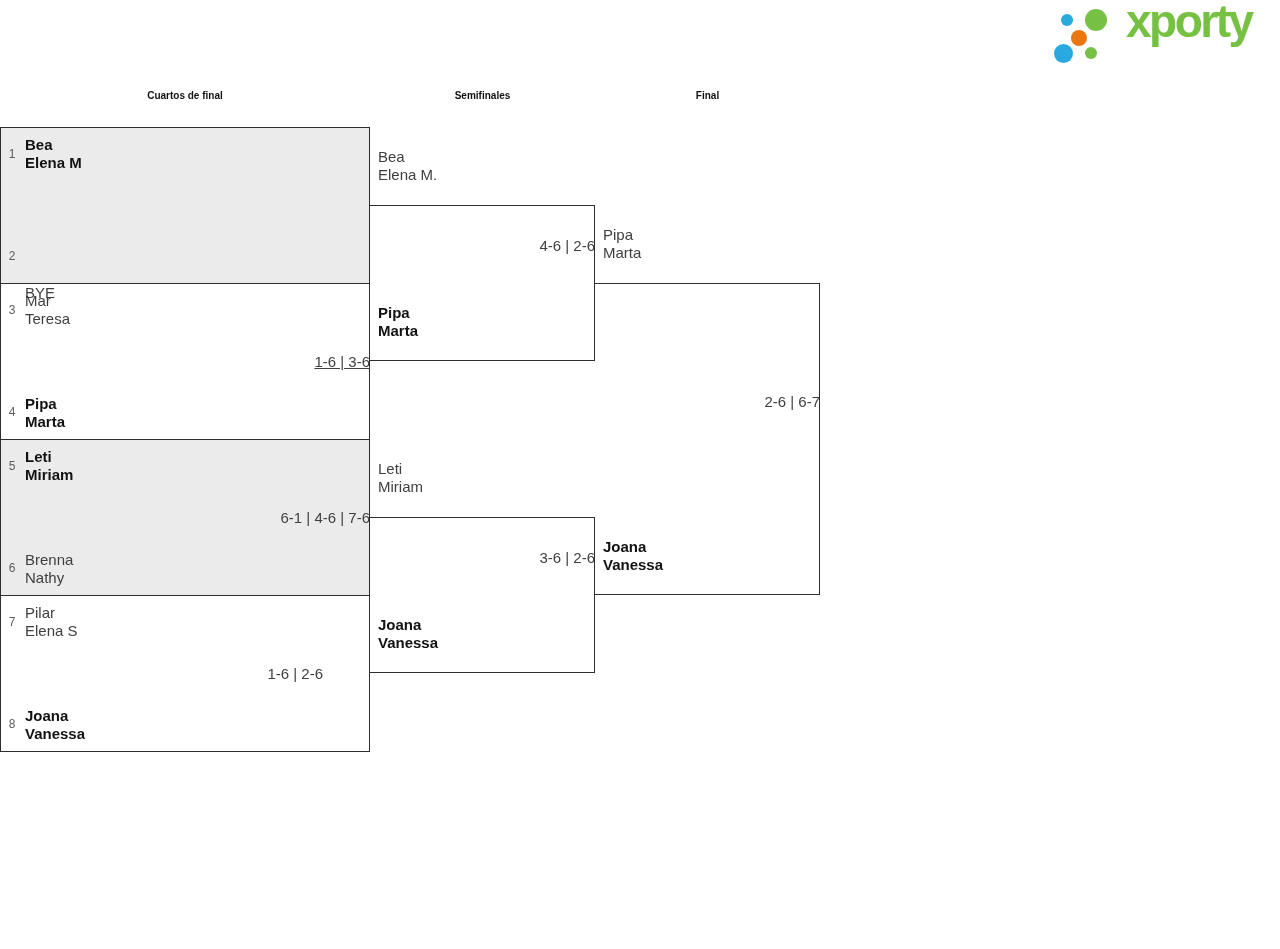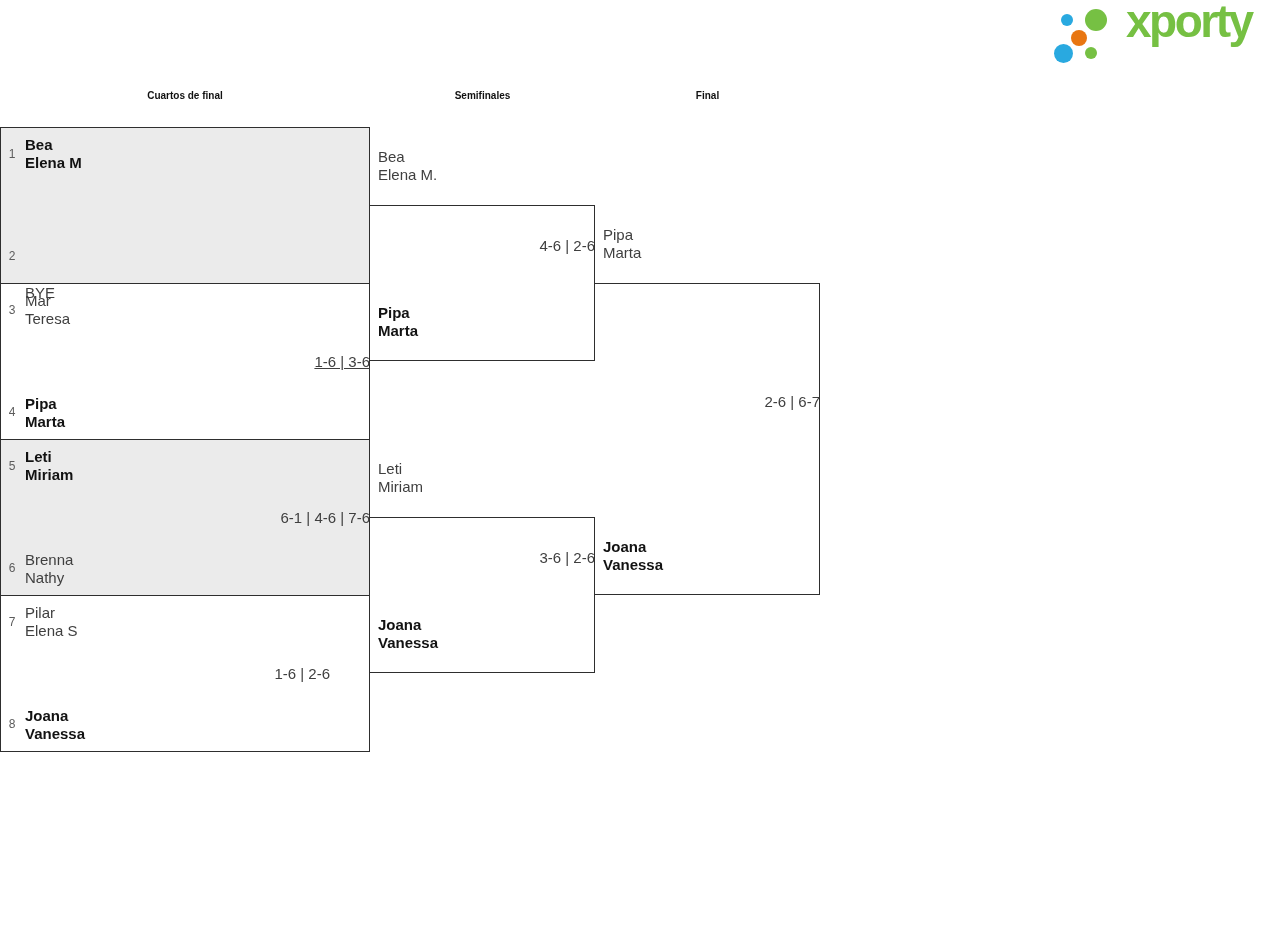--- a/index.html
+++ b/index.html
@@ -85,21 +85,21 @@
 <div class="team" style="left:25px;top:551px;">
   <div>Brenna</div>
   <div>Nathy</div>
 </div>
 
 <div class="seed" style="left:3px;top:615px;">7</div>
 <div class="team" style="left:25px;top:604px;">
   <div>Pilar</div>
   <div>Elena S</div>
 </div>
-<div class="score" style="left:8px;width:322px;top:665px;">1-6 | 2-6</div>
+<div class="score" style="left:1px;width:322px;top:665px;">1-6 | 2-6</div>
 <div class="seed" style="left:3px;top:717px;">8</div>
 <div class="team win" style="left:25px;top:707px;">
   <div>Joana</div>
   <div>Vanessa</div>
 </div>
 
 <div class="box noleft" style="left:370px;top:205px;width:225px;height:156px;"></div>
 <div class="box noleft" style="left:370px;top:517px;width:225px;height:156px;"></div>
 
 <div class="team" style="left:378px;top:148px;">

